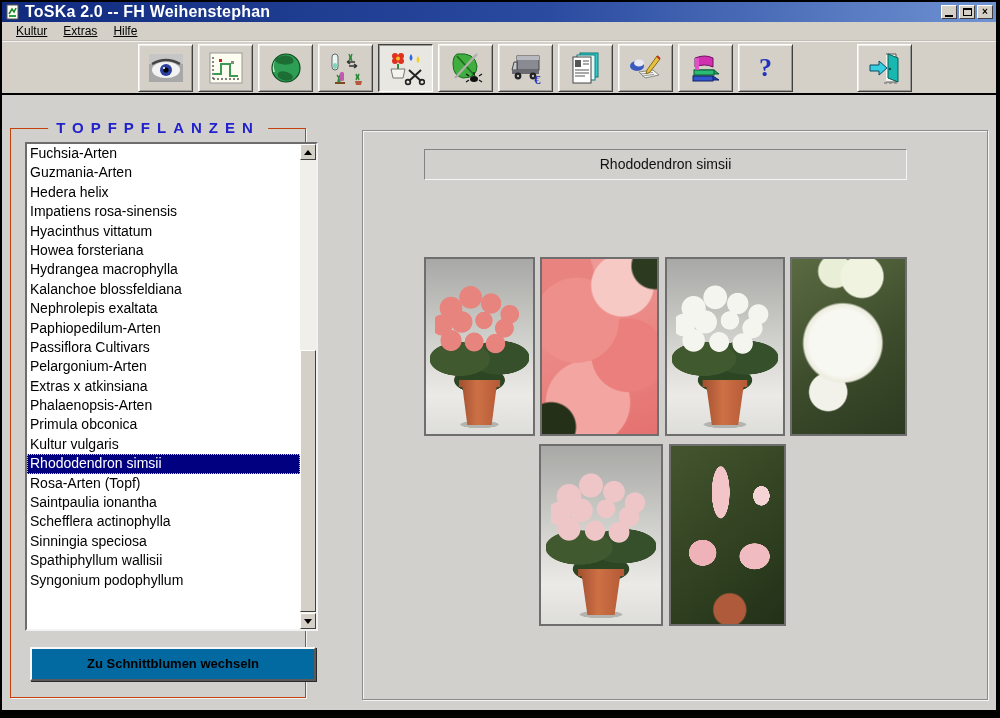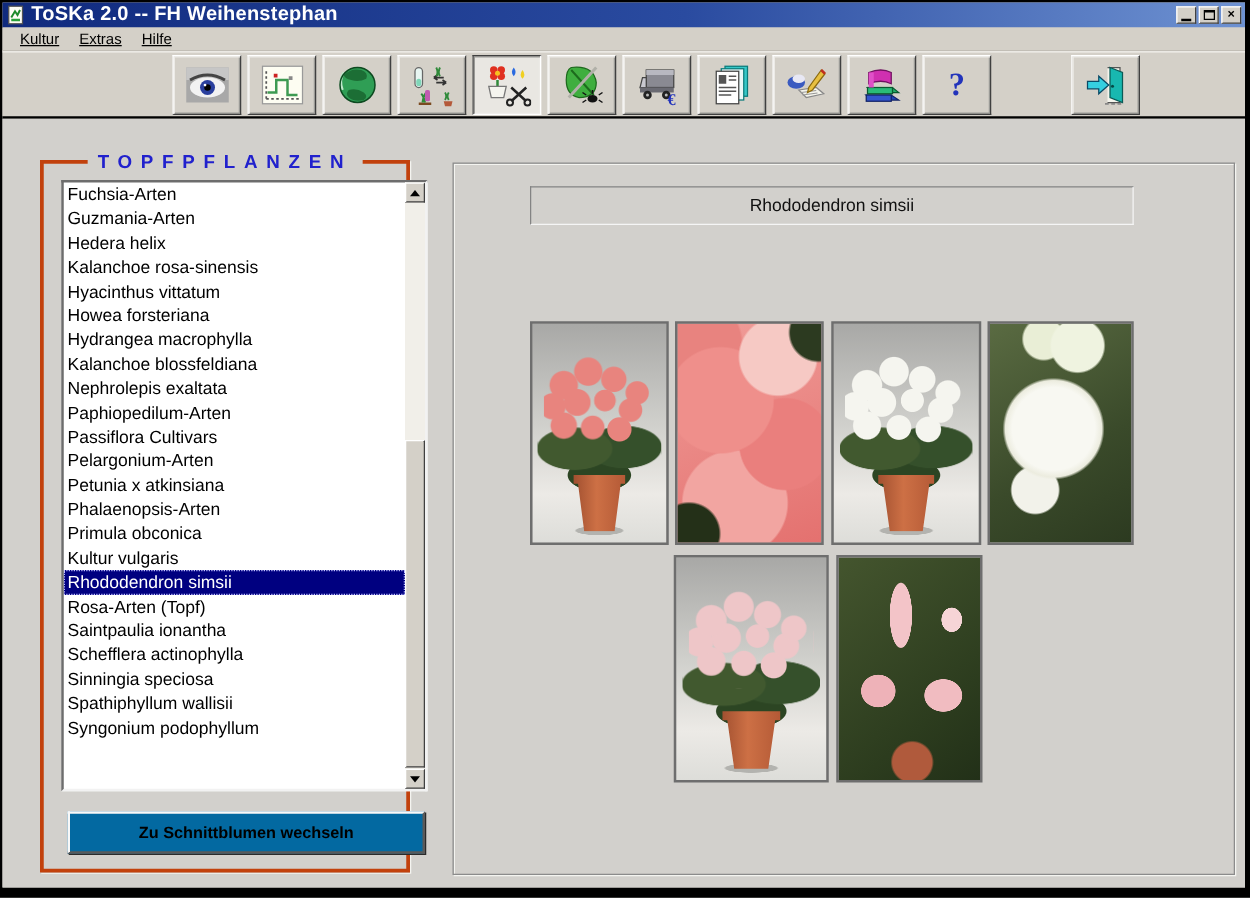--- a/index.html
+++ b/index.html
@@ -42,22 +42,22 @@
   .tb-btn svg { width:38px; height:36px; }
   .help-glyph { font-size:26px; font-weight:bold; color:#2233bb;
                 font-family:"Liberation Serif", serif; }
 
   .tool-sep { height:2px; background:#000; }
 
   
   .main { position:relative; height:615px; background:#d2d0cc; }
 
   
-  .groupbox { position:absolute; left:30px; top:33px; width:296px; height:570px;
-              border:3px solid #c2410c; box-shadow:1px 1px 0 #f4f4f0; }
+  .groupbox { position:absolute; left:8px; top:33px; width:296px; height:570px;
+              border:1px solid #c2410c; box-shadow:1px 1px 0 #f4f4f0; }
   .group-legend { position:absolute; top:-10px; left:50%; transform:translateX(-50%);
                   background:#d2d0cc; padding:0 8px; color:#2121cd; font-weight:bold;
                   font-size:15px; letter-spacing:7px; white-space:nowrap; }
 
   .listbox { position:absolute; left:14px; top:13px; width:293px; height:489px;
              background:#fff; border:2px solid; border-color:#6d6d6d #f2f2f2 #f2f2f2 #6d6d6d;
              display:flex; }
   .list-items { flex:1 1 auto; overflow:hidden; }
   .li { height:19.4px; line-height:19.4px; font-size:14px; color:#000;
         padding-left:3px; white-space:nowrap; overflow:hidden; }
@@ -310,30 +310,30 @@
   <div class="main">
 
     <div class="groupbox">
       <span class="group-legend">TOPFPFLANZEN</span>
 
       <div class="listbox">
         <div class="list-items">
             <div class="li">Fuchsia-Arten</div>
             <div class="li">Guzmania-Arten</div>
             <div class="li">Hedera helix</div>
-            <div class="li">Kalanchoe rosa-sinensis</div>
+            <div class="li">Impatiens rosa-sinensis</div>
             <div class="li">Hyacinthus vittatum</div>
             <div class="li">Howea forsteriana</div>
             <div class="li">Hydrangea macrophylla</div>
             <div class="li">Kalanchoe blossfeldiana</div>
             <div class="li">Nephrolepis exaltata</div>
             <div class="li">Paphiopedilum-Arten</div>
             <div class="li">Passiflora Cultivars</div>
             <div class="li">Pelargonium-Arten</div>
-            <div class="li">Petunia x atkinsiana</div>
+            <div class="li">Extras x atkinsiana</div>
             <div class="li">Phalaenopsis-Arten</div>
             <div class="li">Primula obconica</div>
             <div class="li">Kultur vulgaris</div>
             <div class="li sel">Rhododendron simsii</div>
             <div class="li">Rosa-Arten (Topf)</div>
             <div class="li">Saintpaulia ionantha</div>
             <div class="li">Schefflera actinophylla</div>
             <div class="li">Sinningia speciosa</div>
             <div class="li">Spathiphyllum wallisii</div>
             <div class="li">Syngonium podophyllum</div>

